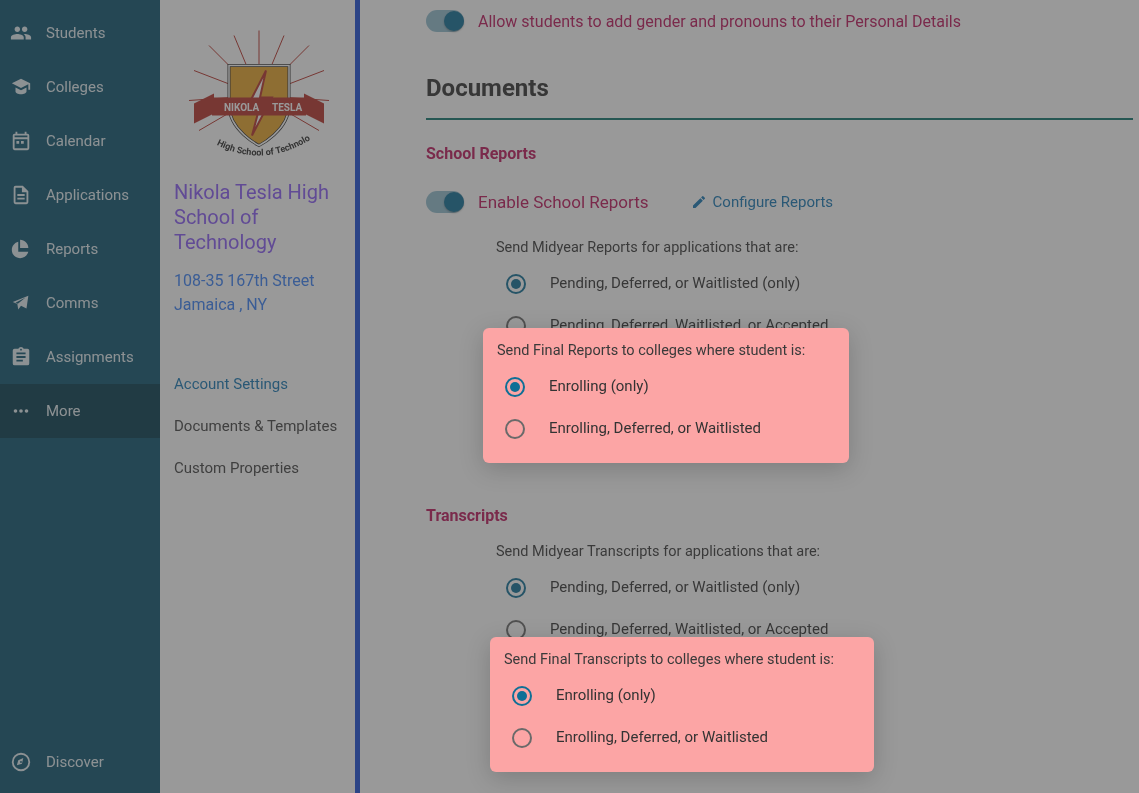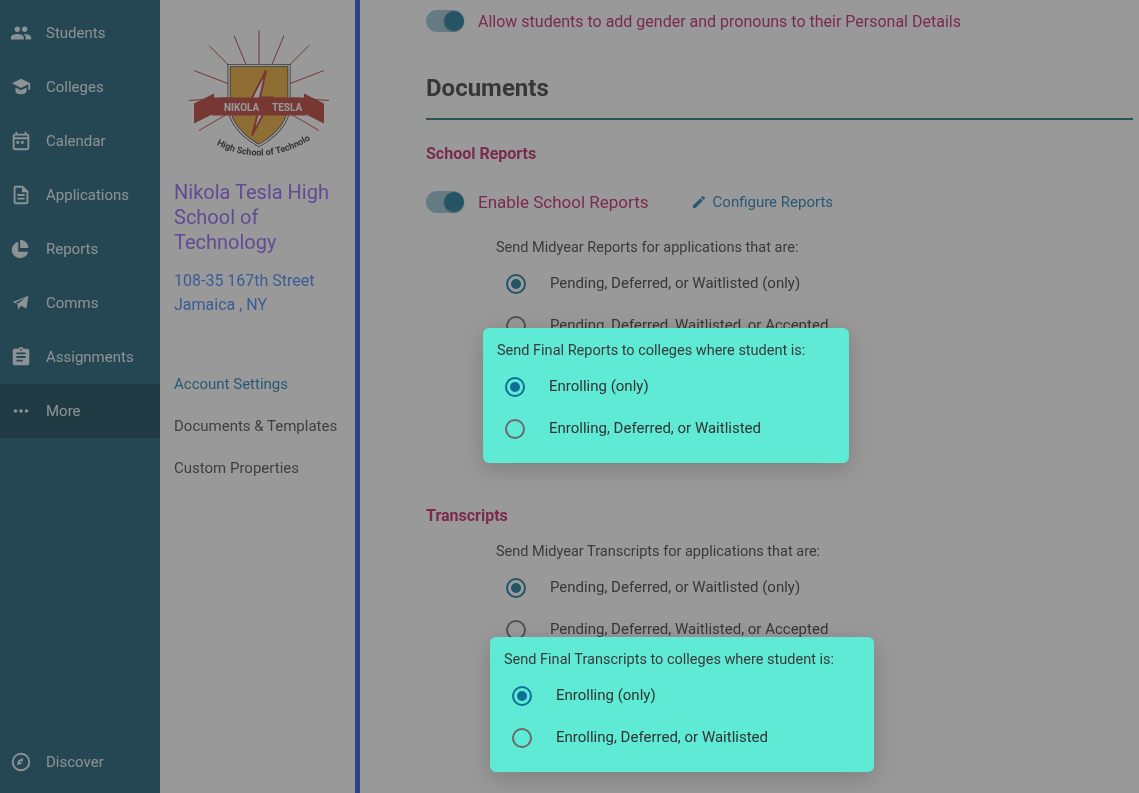--- a/index.html
+++ b/index.html
@@ -91,21 +91,21 @@
   .radio-row { display:flex; gap:24px; margin-bottom:22px; padding-left:10px; }
   .radio {
     width:20px; height:20px; border:2px solid #6a6a6a; border-radius:50%;
     display:flex; align-items:center; justify-content:center; flex-shrink:0;
   }
   .radio.sel { border-color:#0f6f96; }
   .radio.sel .dot { width:10px; height:10px; border-radius:50%; background:#0f6f96; }
   .radio-label { font-size:15px; color:#333; }
 
   .card {
-    background:#5eead4; border-radius:6px;
+    background:#fca5a5; border-radius:6px;
     box-shadow: 0 6px 24px rgba(0,0,0,0.18);
     position:absolute;
     padding: 14px 18px 2px 14px;
   }
   .card .sub-block-label { margin-left:0; }
   .card .radio-row { padding-left:8px; }
 
   
   .dim {
     position:absolute; inset:0;

